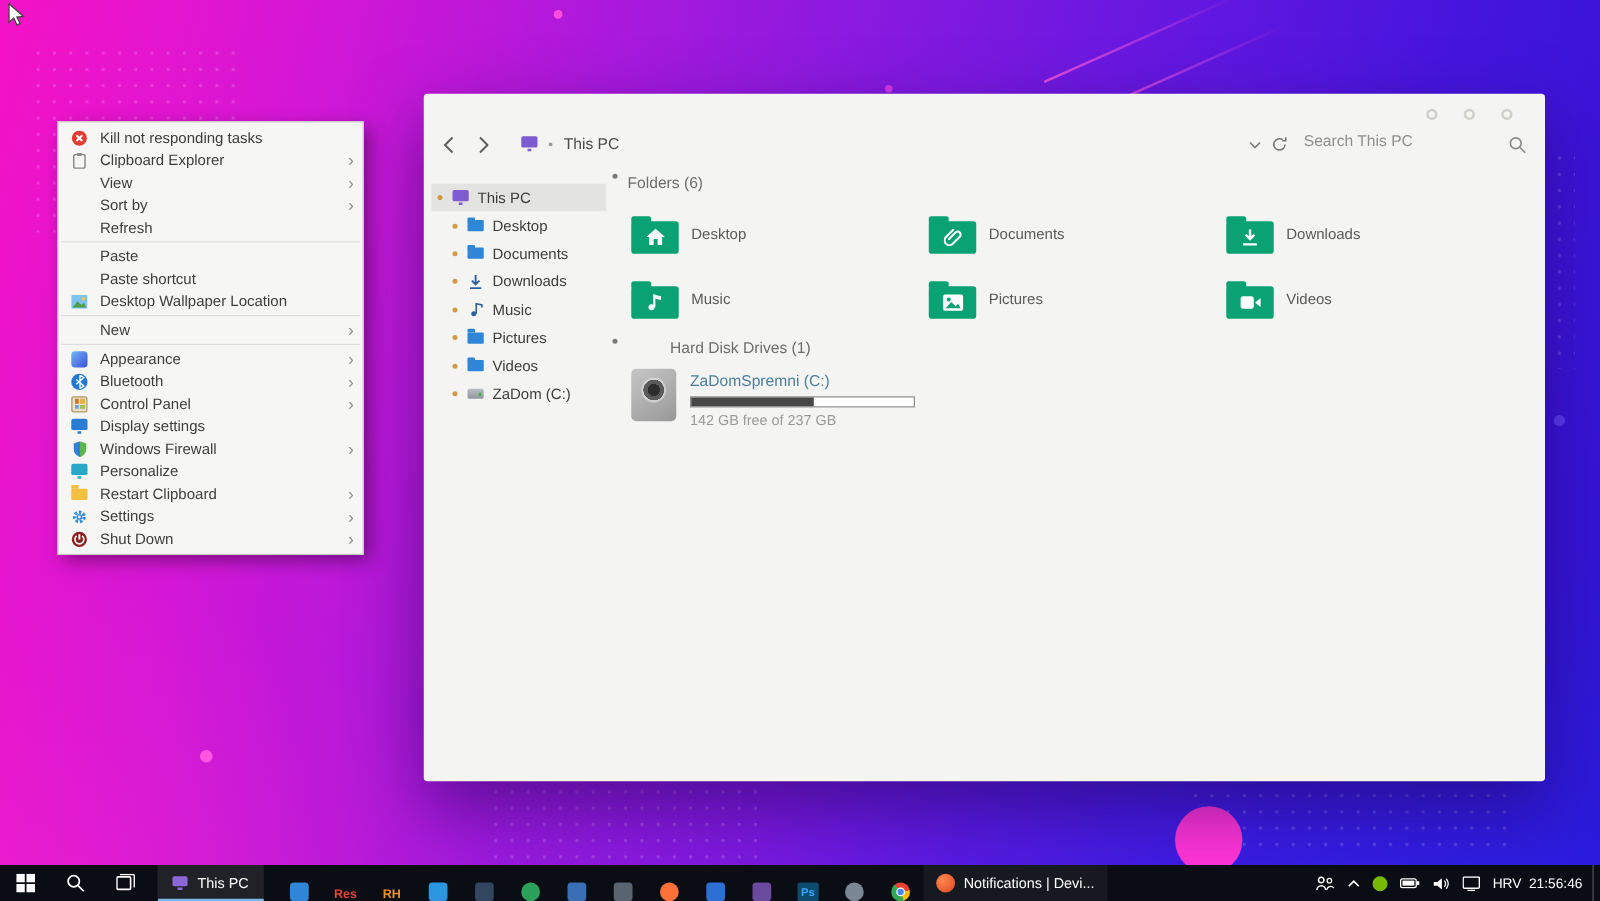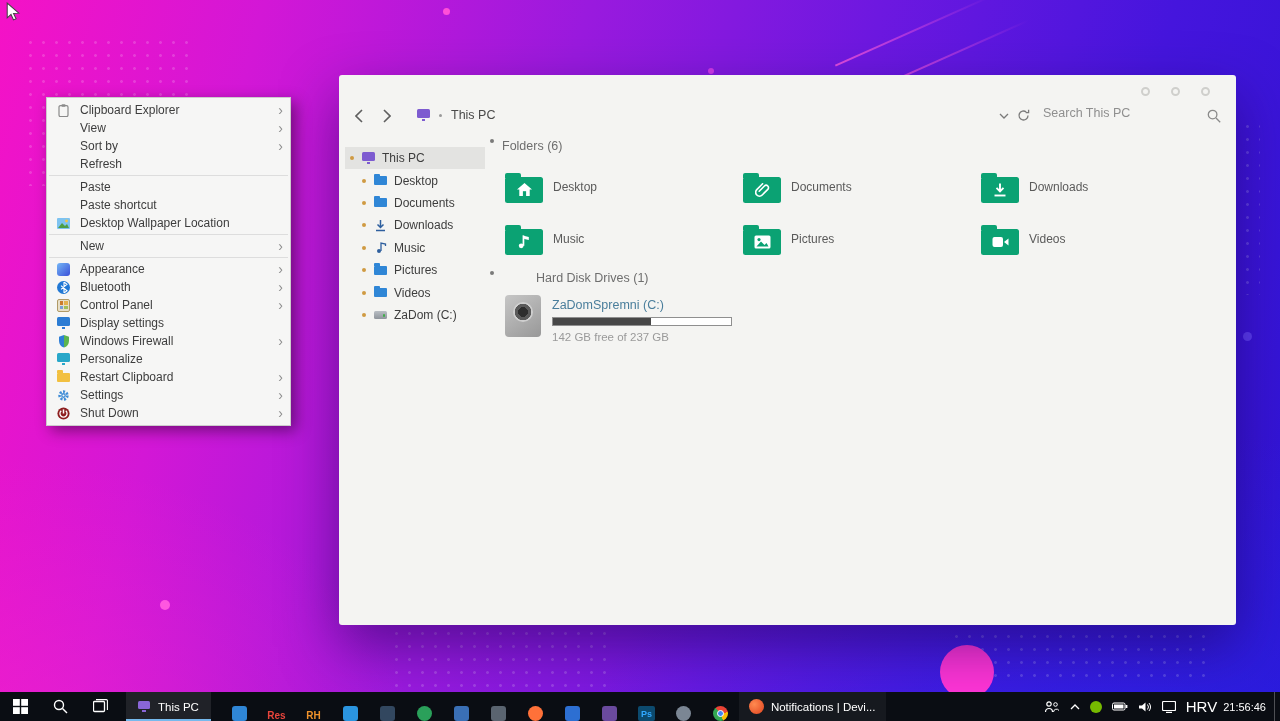--- a/index.html
+++ b/index.html
@@ -96,21 +96,21 @@
   .tb-tx { font-size:10px; font-weight:bold; font-style:normal; }
   .tb-bd { width:17px; height:15px; border-radius:2px; font-size:9px; font-weight:bold; font-style:normal; display:flex; align-items:center; justify-content:center; }
   .tb-chrome { width:15px; height:15px; border-radius:50%; position:relative; display:block;
     background:conic-gradient(from -40deg, #ea4335 0 120deg, #fbbc05 120deg 200deg, #34a853 200deg 360deg); }
   .tb-chrome::after { content:""; position:absolute; inset:4px; background:#4285f4; border:1.5px solid #fff; border-radius:50%; }
   .tb-notif { display:flex; align-items:center; gap:7px; padding:0 10px; background:rgba(255,255,255,.05); color:#fff; font-size:11.5px; flex:none; white-space:nowrap; }
   .notif-ic { width:15px; height:15px; border-radius:50%; background:radial-gradient(circle at 35% 35%, #ff8a50, #e0431f); display:block; flex:none; }
   .tb-spacer { flex:1; }
   .tb-tray { display:flex; align-items:center; gap:10px; }
   .tray-ic { display:flex; align-items:center; }
-  .tb-lang { color:#fff; font-size:15px; align-self:center; margin:0 6px 0 10px; }
+  .tb-lang { color:#fff; font-size:11px; align-self:center; margin:0 6px 0 10px; }
   .tb-time { color:#fff; font-size:11px; align-self:center; margin-right:8px; }
   .tb-desk { width:6px; border-left:1px solid rgba(255,255,255,.28); height:100%; display:block; }
 </style>
 </head>
 <body>
 
 <div class="stage">
 
   <div class="wallpaper">
     <div class="dots" style="left:24px;top:36px;width:170px;height:150px"></div>
@@ -326,20 +326,30 @@
         <span class="drive-name">ZaDomSpremni (C:)</span>
         <span class="drive-bar">
             <span class="drive-fill" id="drive-fill" style="width: 55%;"></span>
           </span>
         <span class="drive-cap">142 GB free of 237 GB</span>
       </span>
     </div>
   </div>
 
   <div class="ctx-menu" id="ctx-menu">
+      <div class="ctx-item">
+        <span class="ctx-icon">
+          <svg width="13" height="13" viewBox="0 0 13 13">
+            <circle cx="6.5" cy="6.5" r="6" fill="#e03c31"></circle>
+            <path d="M4.2 4.2 L8.8 8.8 M8.8 4.2 L4.2 8.8" stroke="#fff" stroke-width="1.6"></path>
+          </svg>
+        </span>
+        <span class="ctx-label">Kill not responding tasks</span>
+        <span class="ctx-chev"></span>
+      </div>
       <div class="ctx-item">
         <span class="ctx-icon">
           <svg width="11" height="13" viewBox="0 0 11 13">
             <rect x="1" y="1.6" width="9" height="11" rx="1.5" fill="none" stroke="#8a8a8a" stroke-width="1.2"></rect>
             <rect x="3.5" y="0.3" width="4" height="2.4" rx="0.8" fill="#8a8a8a"></rect>
           </svg>
         </span>
         <span class="ctx-label">Clipboard Explorer</span>
         <span class="ctx-chev">›</span>
       </div>

